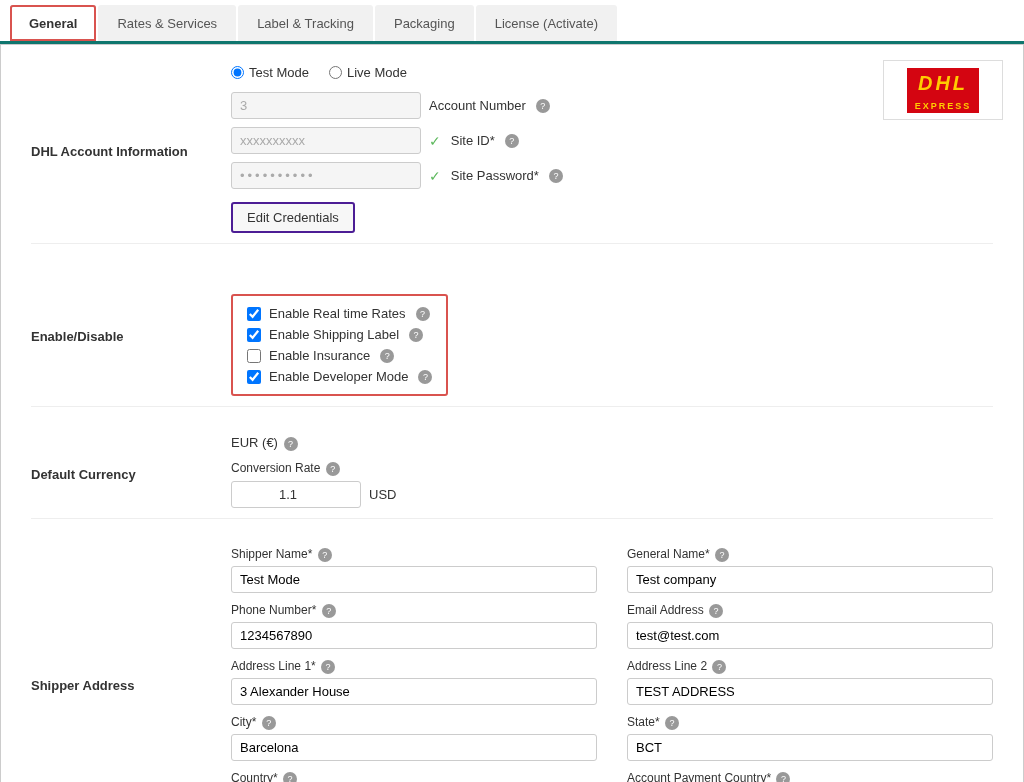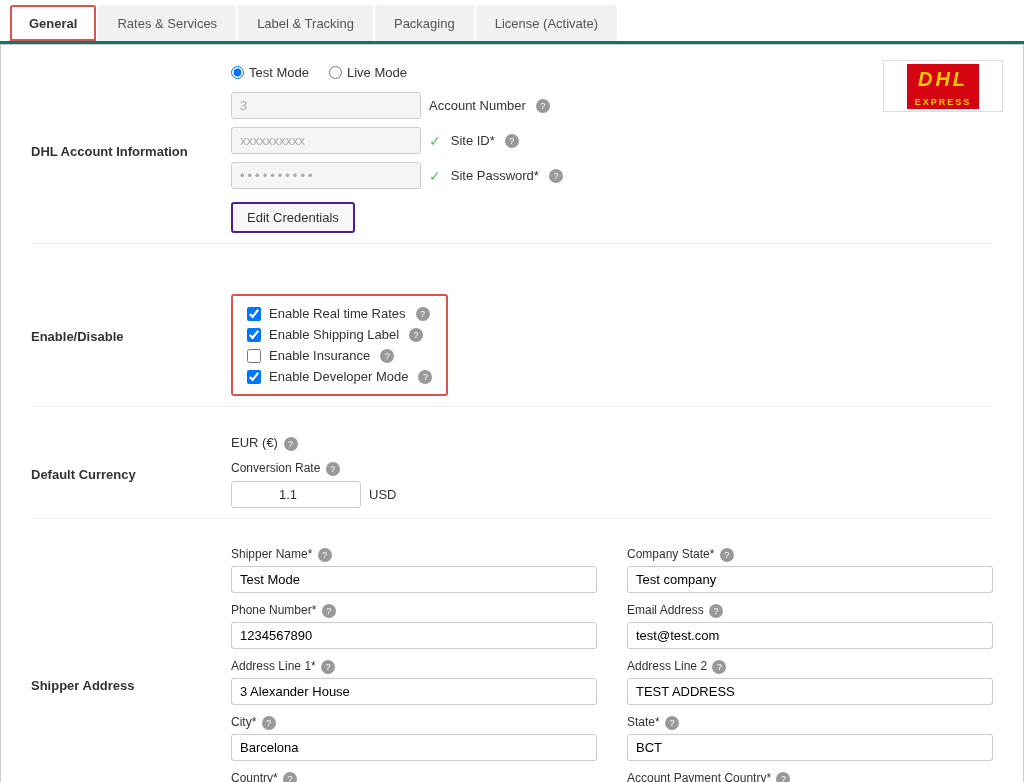--- a/index.html
+++ b/index.html
@@ -14,21 +14,21 @@
 
     
     .content { background: #fff; margin: 0; padding: 20px 30px 30px 30px; border: 1px solid #ccc; min-height: 730px; position: relative; }
 
     
     .section-row { display: flex; align-items: center; margin-bottom: 28px; padding-bottom: 10px; border-bottom: 1px solid #eee; gap: 20px; }
     .section-label { width: 180px; min-width: 180px; font-weight: bold; font-size: 13px; padding-top: 5px; color: #333; }
     .section-content { flex: 1; }
 
     
-    .dhl-logo { position: absolute; top: 15px; right: 20px; width: 120px; height: 52px; background: #fff; border: 1px solid #ddd; display: flex; align-items: center; justify-content: center; overflow: hidden; }
+    .dhl-logo { position: absolute; top: 15px; right: 20px; width: 120px; height: 60px; background: #fff; border: 1px solid #ddd; display: flex; align-items: center; justify-content: center; overflow: hidden; }
 
     
     .radio-row { display: flex; gap: 20px; margin-bottom: 12px; align-items: center; }
     .radio-row label { display: flex; align-items: center; gap: 5px; cursor: pointer; }
 
     
     .form-row { display: flex; align-items: center; margin-bottom: 8px; gap: 8px; }
     .form-input { border: 1px solid #ccc; border-radius: 3px; padding: 5px 8px; font-size: 13px; width: 190px; background: #fff; color: #333; }
     .input-label { font-size: 13px; color: #333; }
     .check-icon { color: #5cb85c; font-size: 14px; margin-right: 2px; }
@@ -181,21 +181,21 @@
           <div class="field-group">
             <div class="field-label">
               <span>Shipper Name*</span>
               <span class="help-icon">?</span>
             </div>
             <input type="text" class="field-input" value="Test Mode" style="">
           </div>
 
           <div class="field-group">
             <div class="field-label">
-              <span>Company State*</span>
+              <span>General Name*</span>
               <span class="help-icon">?</span>
             </div>
             <input type="text" class="field-input" value="Test company" style="">
           </div>
 
           <div class="field-group">
             <div class="field-label">
               <span>Phone Number*</span>
               <span class="help-icon">?</span>
             </div>

